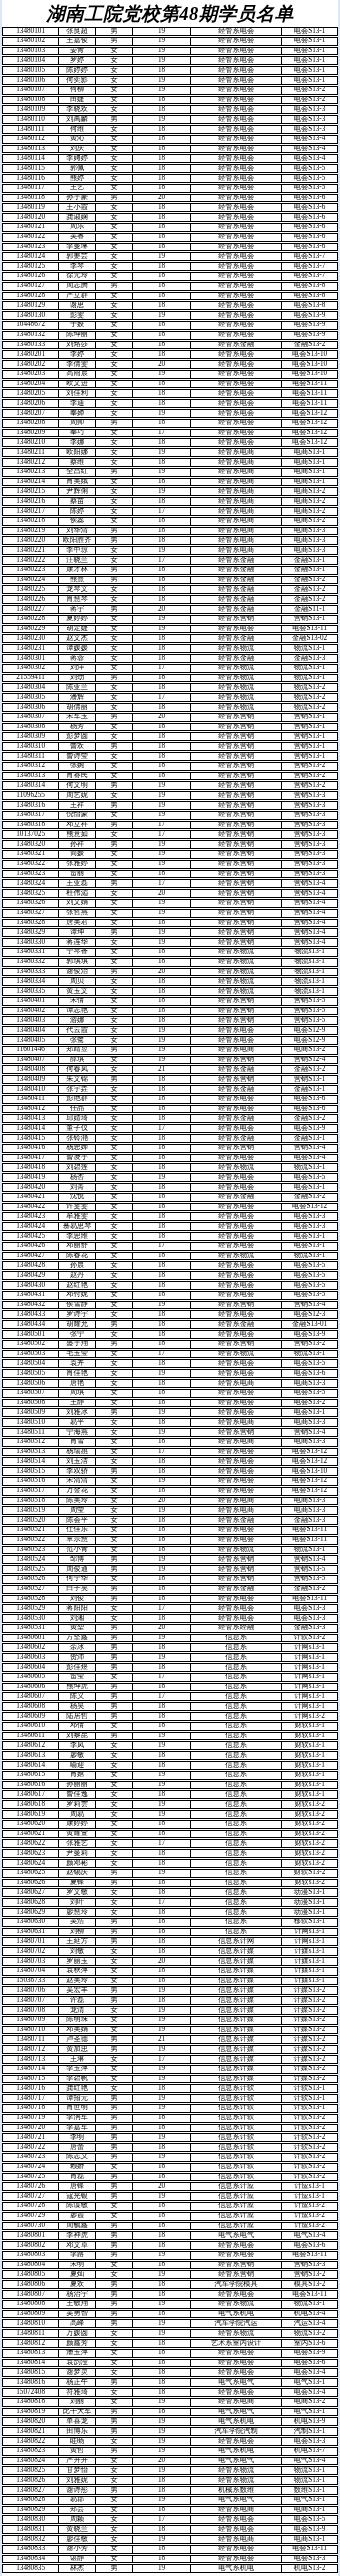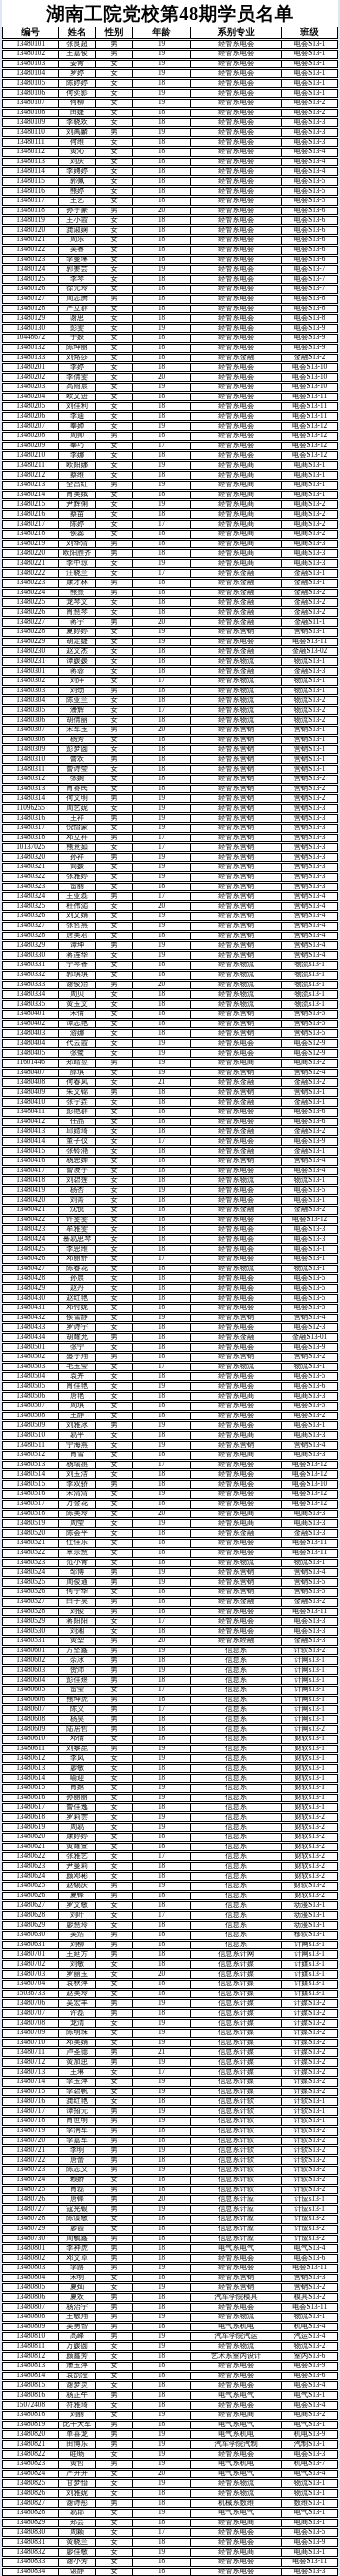--- a/index.html
+++ b/index.html
@@ -24,20 +24,21 @@
   }
   .title{
     height:27px;
     display:flex;
     align-items:center;
     justify-content:center;
     font-size:18.5px;
     font-weight:bold;
     letter-spacing:0.5px;
     white-space:nowrap;
+    font-style:italic;
   }
   .trow{
     display:flex;
     box-sizing:border-box;
     height:8.8px;
     margin-bottom:1px;
     border:0.5px solid #000;
     background:#fff;
     font-size:7.2px;
     line-height:7.7px;
@@ -66,28 +67,20 @@
   .c5{flex:1;border-right:none;}
 </style>
 </head>
 <body>
 
 <div class="page">
   <div class="content">
     <div class="title">湖南工院党校第48期学员名单</div>
 
     <div>
-      <div class="trow header">
-        <div class="c c0">编号</div>
-        <div class="c c1">姓名</div>
-        <div class="c c2">性别</div>
-        <div class="c c3">年龄</div>
-        <div class="c c4">系别专业</div>
-        <div class="c c5">班级</div>
-      </div>
       <div id="table-body">
           <div class="trow">
             <div class="c c0">13480101</div>
             <div class="c c1">张良超</div>
             <div class="c c2">男</div>
             <div class="c c3">19</div>
             <div class="c c4">经管系电会</div>
             <div class="c c5">电会S13-1</div>
           </div>
           <div class="trow">
@@ -604,21 +597,21 @@
           </div>
           <div class="trow">
             <div class="c c0">13480302</div>
             <div class="c c1">刘洋</div>
             <div class="c c2">女</div>
             <div class="c c3">17</div>
             <div class="c c4">经管系物流</div>
             <div class="c c5">物流S13-1</div>
           </div>
           <div class="trow">
-            <div class="c c0">13480303</div>
+            <div class="c c0">21559411</div>
             <div class="c c1">刘劲</div>
             <div class="c c2">男</div>
             <div class="c c3">18</div>
             <div class="c c4">经管系物流</div>
             <div class="c c5">物流S13-1</div>
           </div>
           <div class="trow">
             <div class="c c0">13480304</div>
             <div class="c c1">陈亚兰</div>
             <div class="c c2">女</div>

